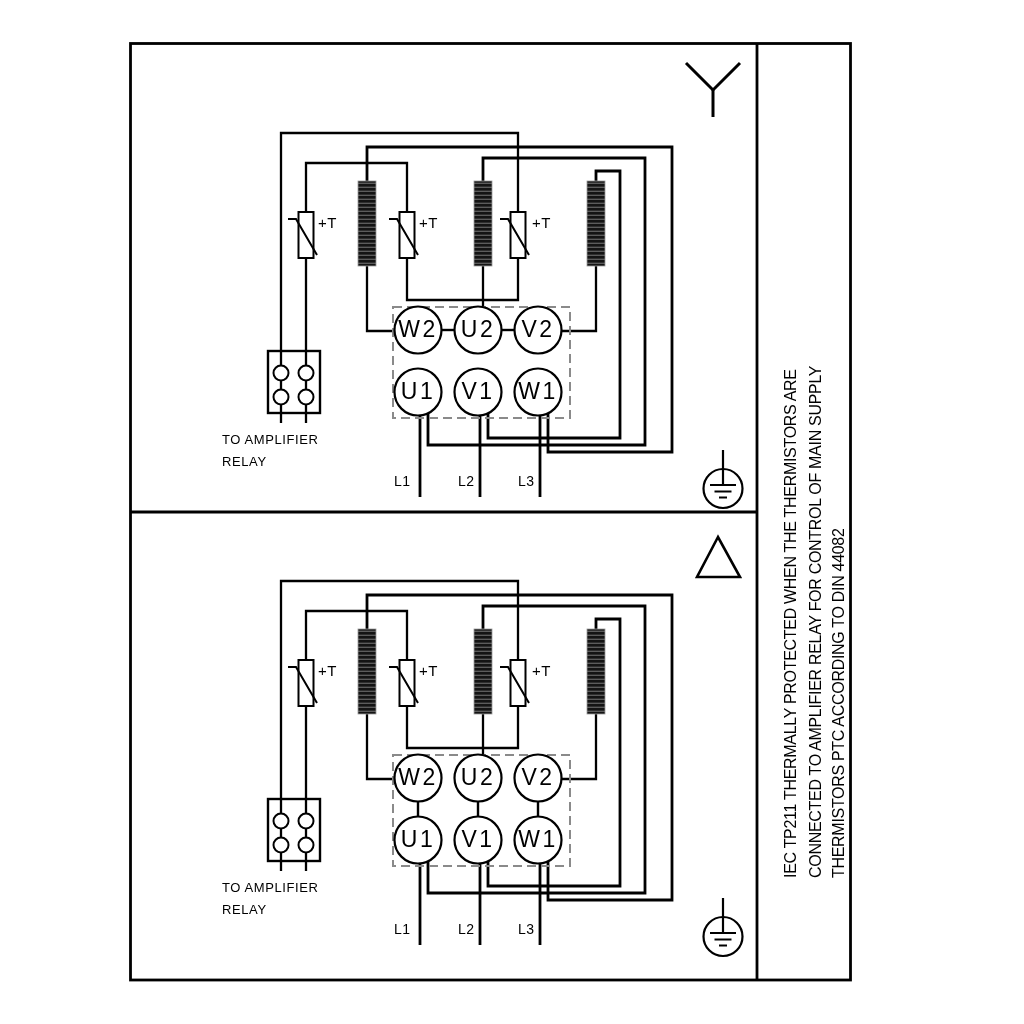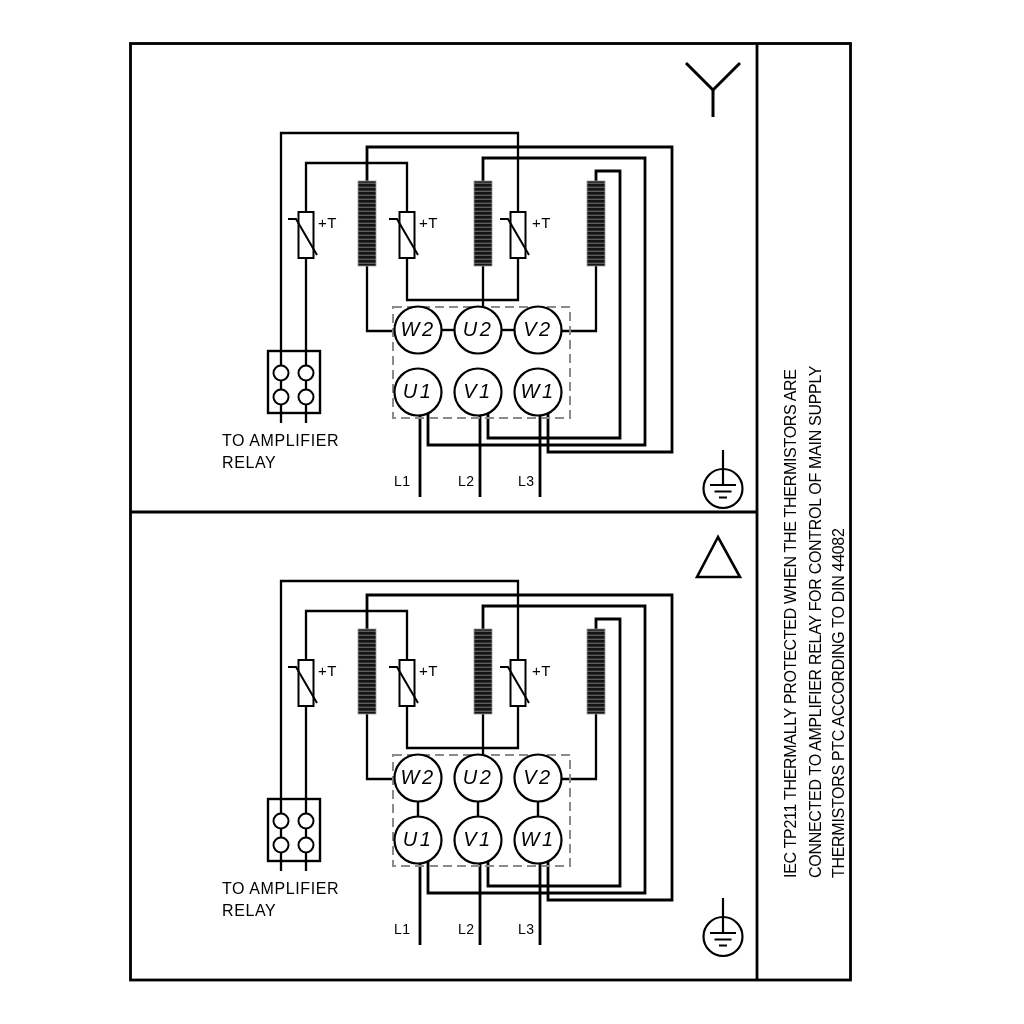--- a/index.html
+++ b/index.html
@@ -1,23 +1,23 @@
 <!DOCTYPE html>
 <html><head>
 <meta charset="utf-8">
 <style>
   html,body{margin:0;padding:0;background:#fff;}
   .screen{position:relative;width:1024px;height:1024px;background:#ffffff;overflow:hidden;
           font-family:"Liberation Sans", sans-serif;color:#000;}
   .screen svg{position:absolute;left:0;top:0;}
   .txt{position:absolute;z-index:5;color:#000;white-space:nowrap;}
-  .term{font-size:20px;letter-spacing:2.5px;transform:translate(-50%,-52%);font-weight:400;font-style:italic;}
+  .term{font-size:23px;letter-spacing:2.5px;transform:translate(-50%,-52%);font-weight:400;}
   .pt{font-size:15px;letter-spacing:0.5px;}
   .lbl{font-size:14px;letter-spacing:0.5px;}
-  .relaynote{font-size:16px;letter-spacing:0.6px;}
+  .relaynote{font-size:13px;letter-spacing:0.6px;}
   .sidenote{font-size:16px;letter-spacing:-0.3px;line-height:20px;
             transform-origin:left bottom;transform:rotate(-90deg);}
 </style>
 </head>
 <body>
 
 <div class="screen">
 
   <svg width="1024" height="1024" viewBox="0 0 1024 1024">
     <defs>

